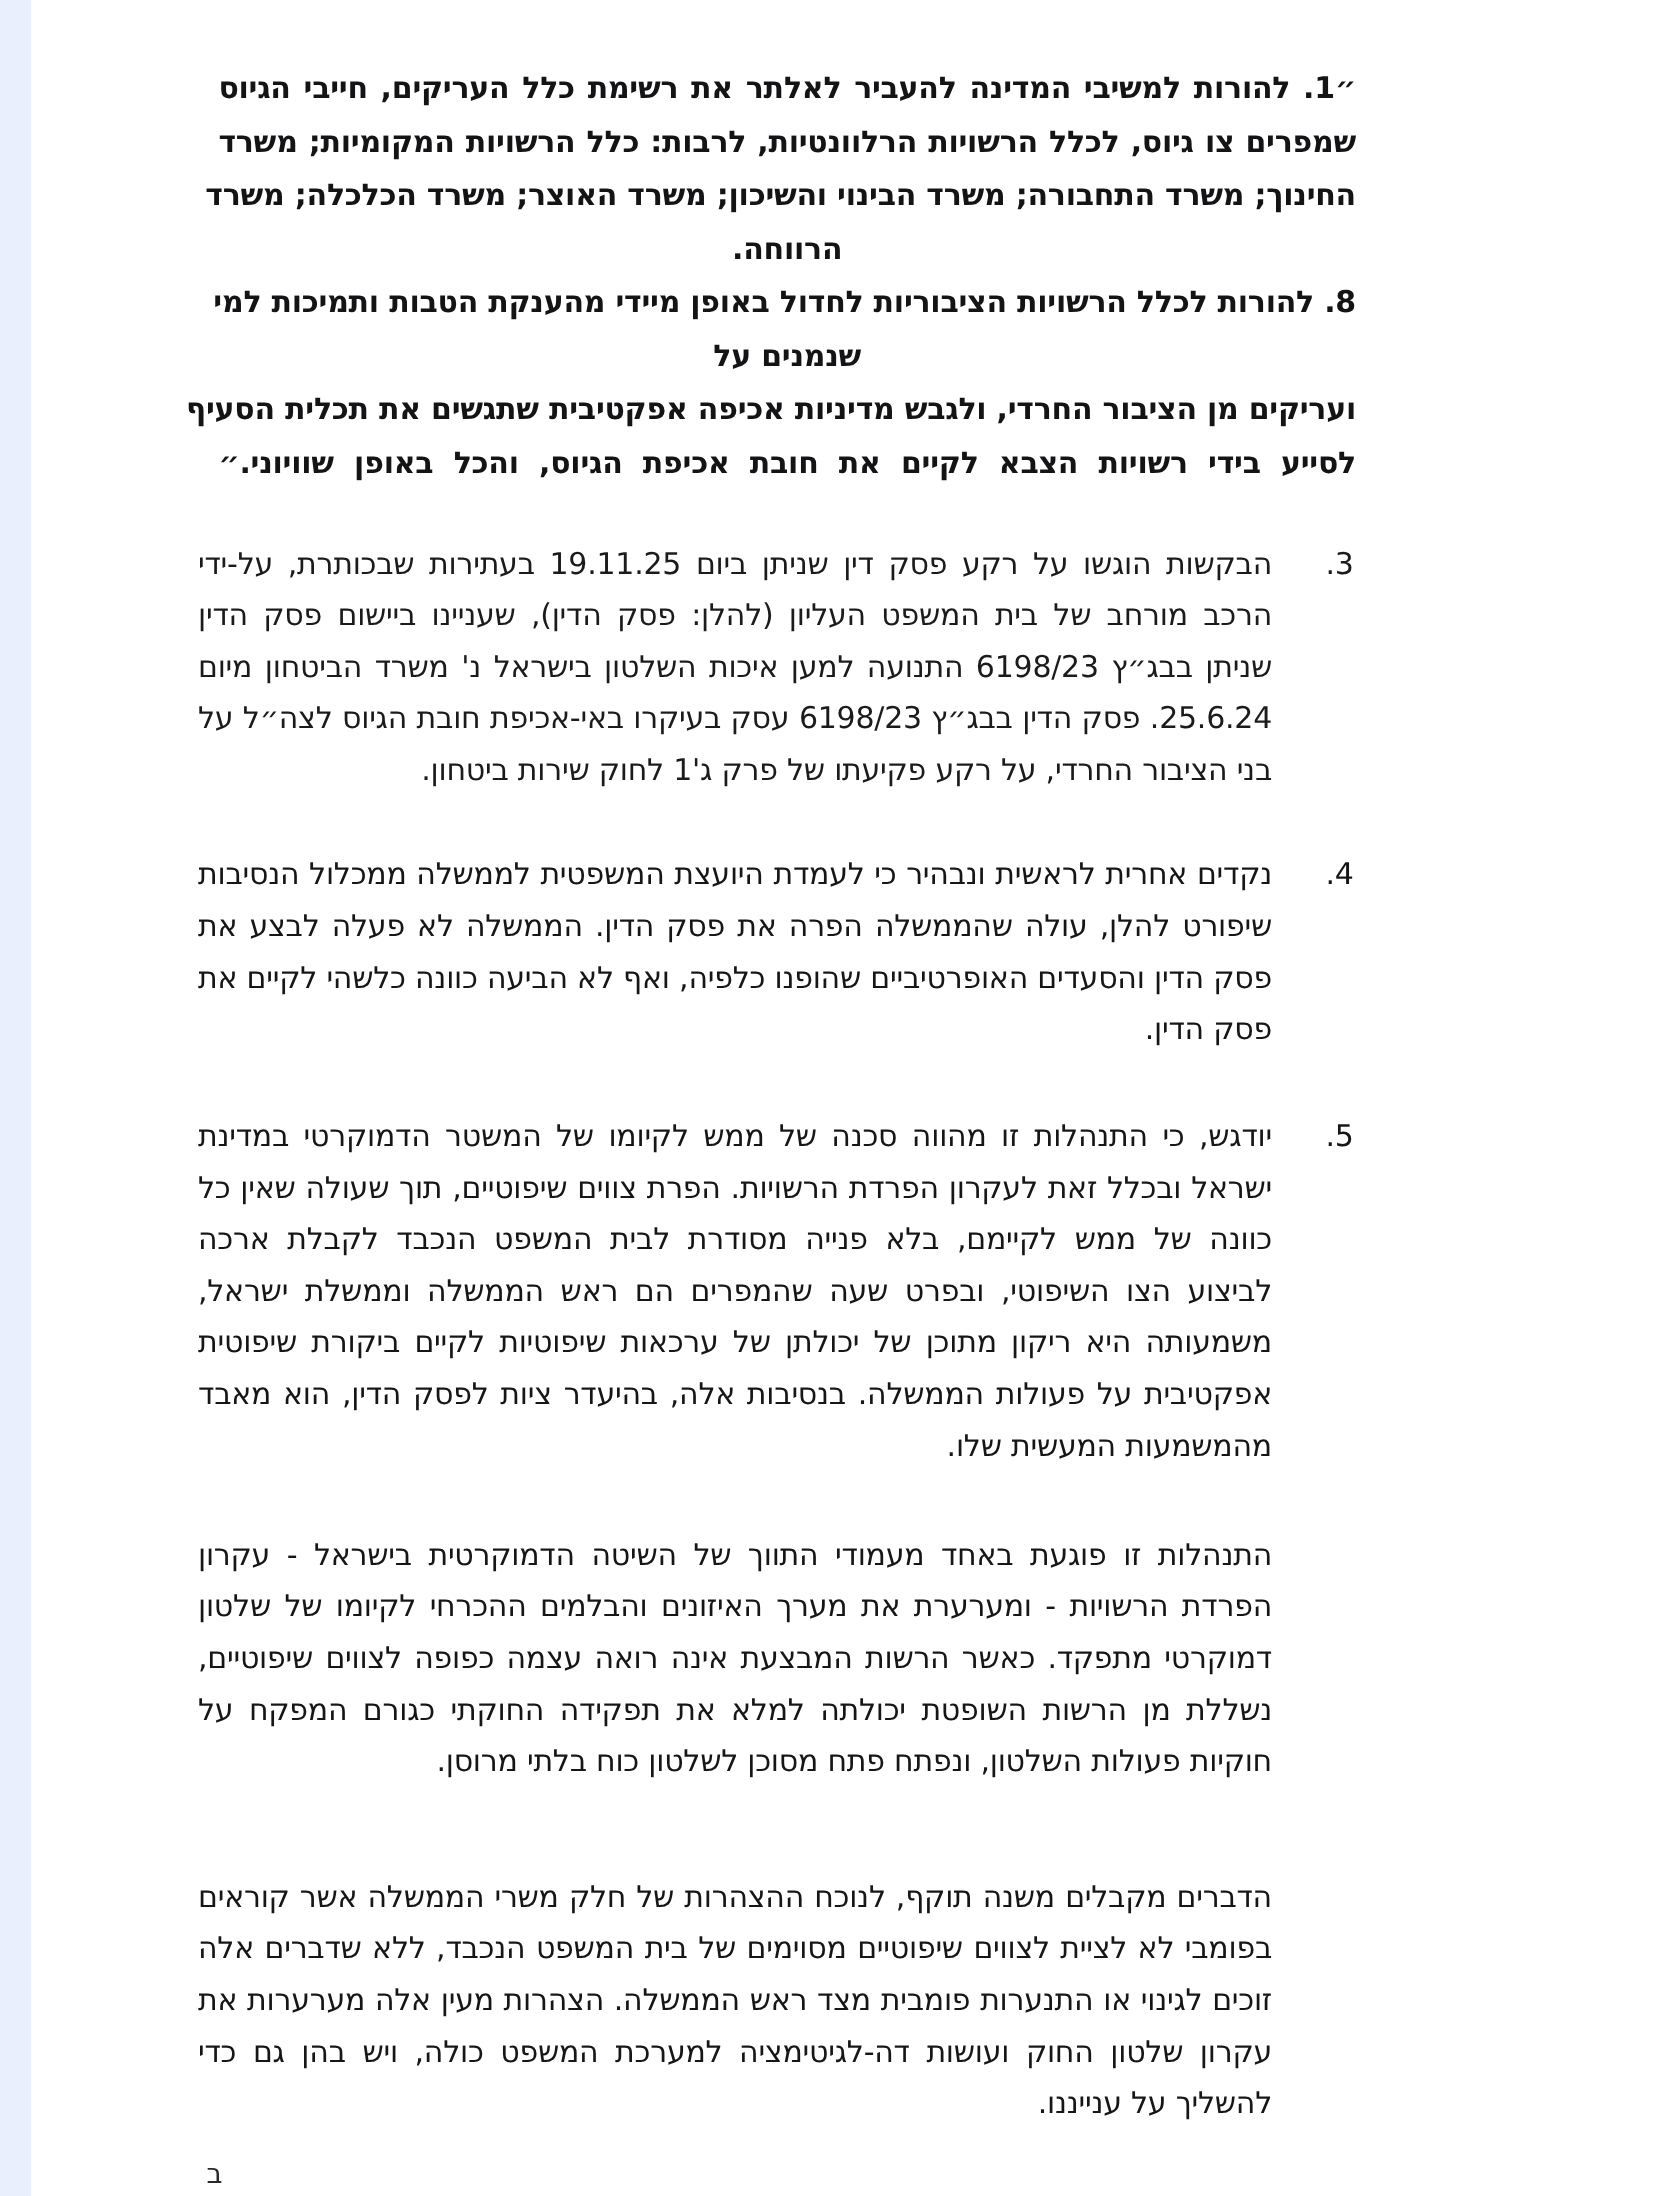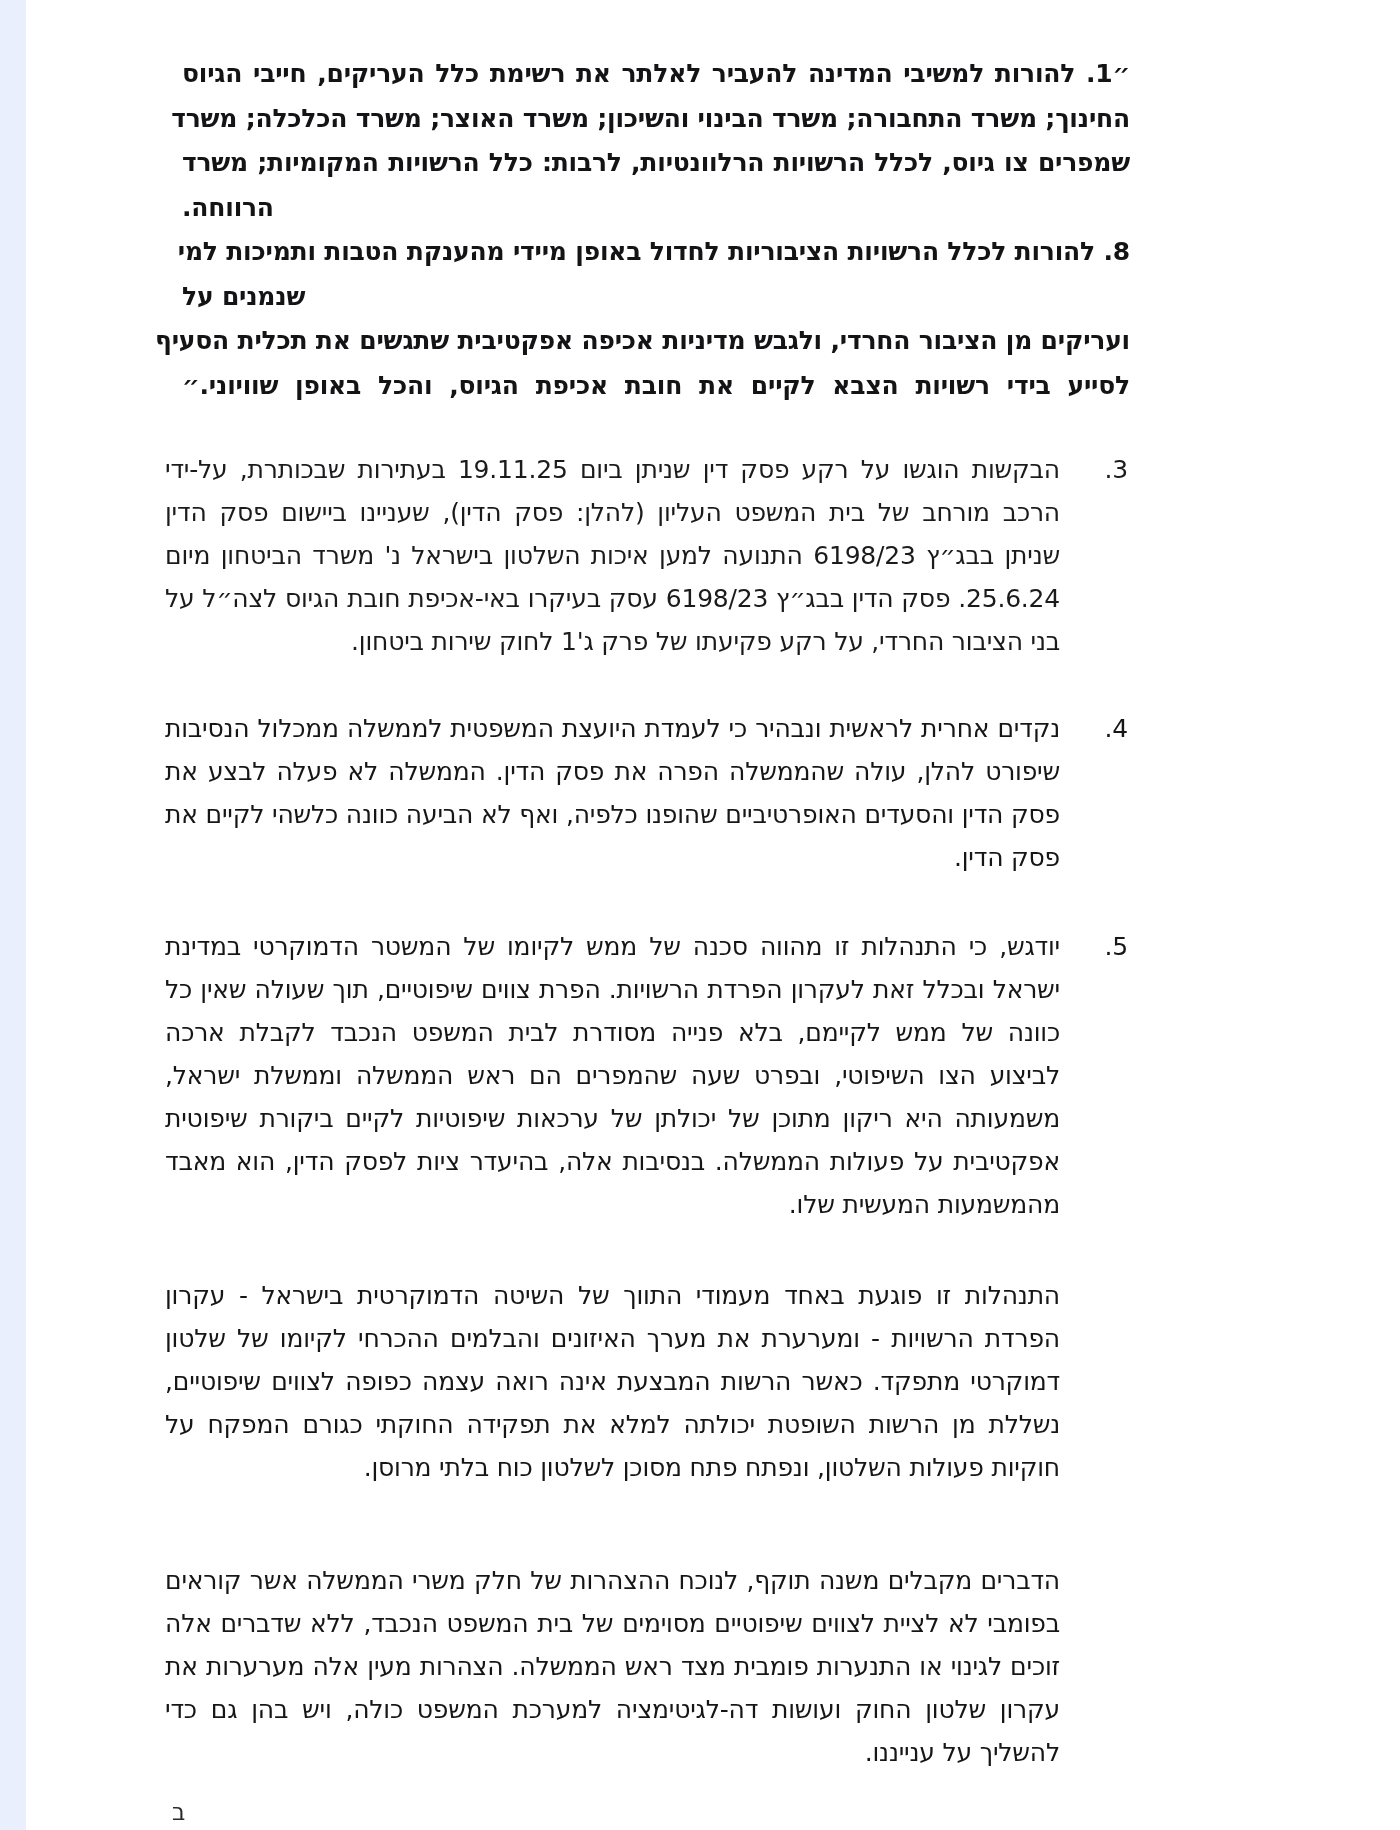--- a/index.html
+++ b/index.html
@@ -30,21 +30,21 @@
   .quote {
     width: 948px;
     font-size: 25px;
     font-weight: 600;
     color: #141416;
     letter-spacing: -0.2px;
     margin-bottom: 40px;
   }
   .quote .qline {
     line-height: 44.5px;
-    text-align: left;
+    text-align: center;
     white-space: nowrap;
   }
   .quote .qline:nth-child(1),
   .quote .qline:nth-child(2),
   .quote .qline:nth-child(3),
   .quote .qline:nth-child(5),
   .quote .qline:nth-child(8),
   .quote .qline:nth-child(9),
   .quote .qline:nth-child(10) {
     text-align: justify;
@@ -90,22 +90,22 @@
 </head>
 <body>
 
 <div class="page">
   <div class="left-strip"></div>
 
   <div class="content">
 
     <div class="quote">
         <div class="qline">״1. להורות למשיבי המדינה להעביר לאלתר את רשימת כלל העריקים, חייבי הגיוס</div>
+        <div class="qline">שמפרים צו גיוס, לכלל הרשויות הרלוונטיות, לרבות: כלל הרשויות המקומיות; משרד</div>
         <div class="qline">החינוך; משרד התחבורה; משרד הבינוי והשיכון; משרד האוצר; משרד הכלכלה; משרד</div>
-        <div class="qline">שמפרים צו גיוס, לכלל הרשויות הרלוונטיות, לרבות: כלל הרשויות המקומיות; משרד</div>
         <div class="qline">הרווחה.</div>
         <div class="qline">8. להורות לכלל הרשויות הציבוריות לחדול באופן מיידי מהענקת הטבות ותמיכות למי</div>
         <div class="qline">שנמנים על</div>
         <div class="qline">ועריקים מן הציבור החרדי, ולגבש מדיניות אכיפה אפקטיבית שתגשים את תכלית הסעיף</div>
         <div class="qline">לסייע בידי רשויות הצבא לקיים את חובת אכיפת הגיוס, והכל באופן שוויוני.״</div>
       </div>
 
     <div class="para regular p3">
       <span class="num">3.</span>
       <span class="body"><span>הבקשות הוגשו על רקע פסק דין שניתן ביום 19.11.25 בעתירות שבכותרת, על-ידי הרכב מורחב של בית המשפט העליון (להלן: </span><span class="seg-bold">פסק הדין</span><span>), שעניינו ביישום פסק הדין שניתן בבג״ץ 6198/23 </span><span class="seg-bold">התנועה למען איכות השלטון בישראל נ' משרד הביטחון</span><span> מיום 25.6.24. פסק הדין בבג״ץ 6198/23 עסק בעיקרו באי-אכיפת חובת הגיוס לצה״ל על בני הציבור החרדי, על רקע פקיעתו של פרק ג'1 לחוק שירות ביטחון.</span></span>

